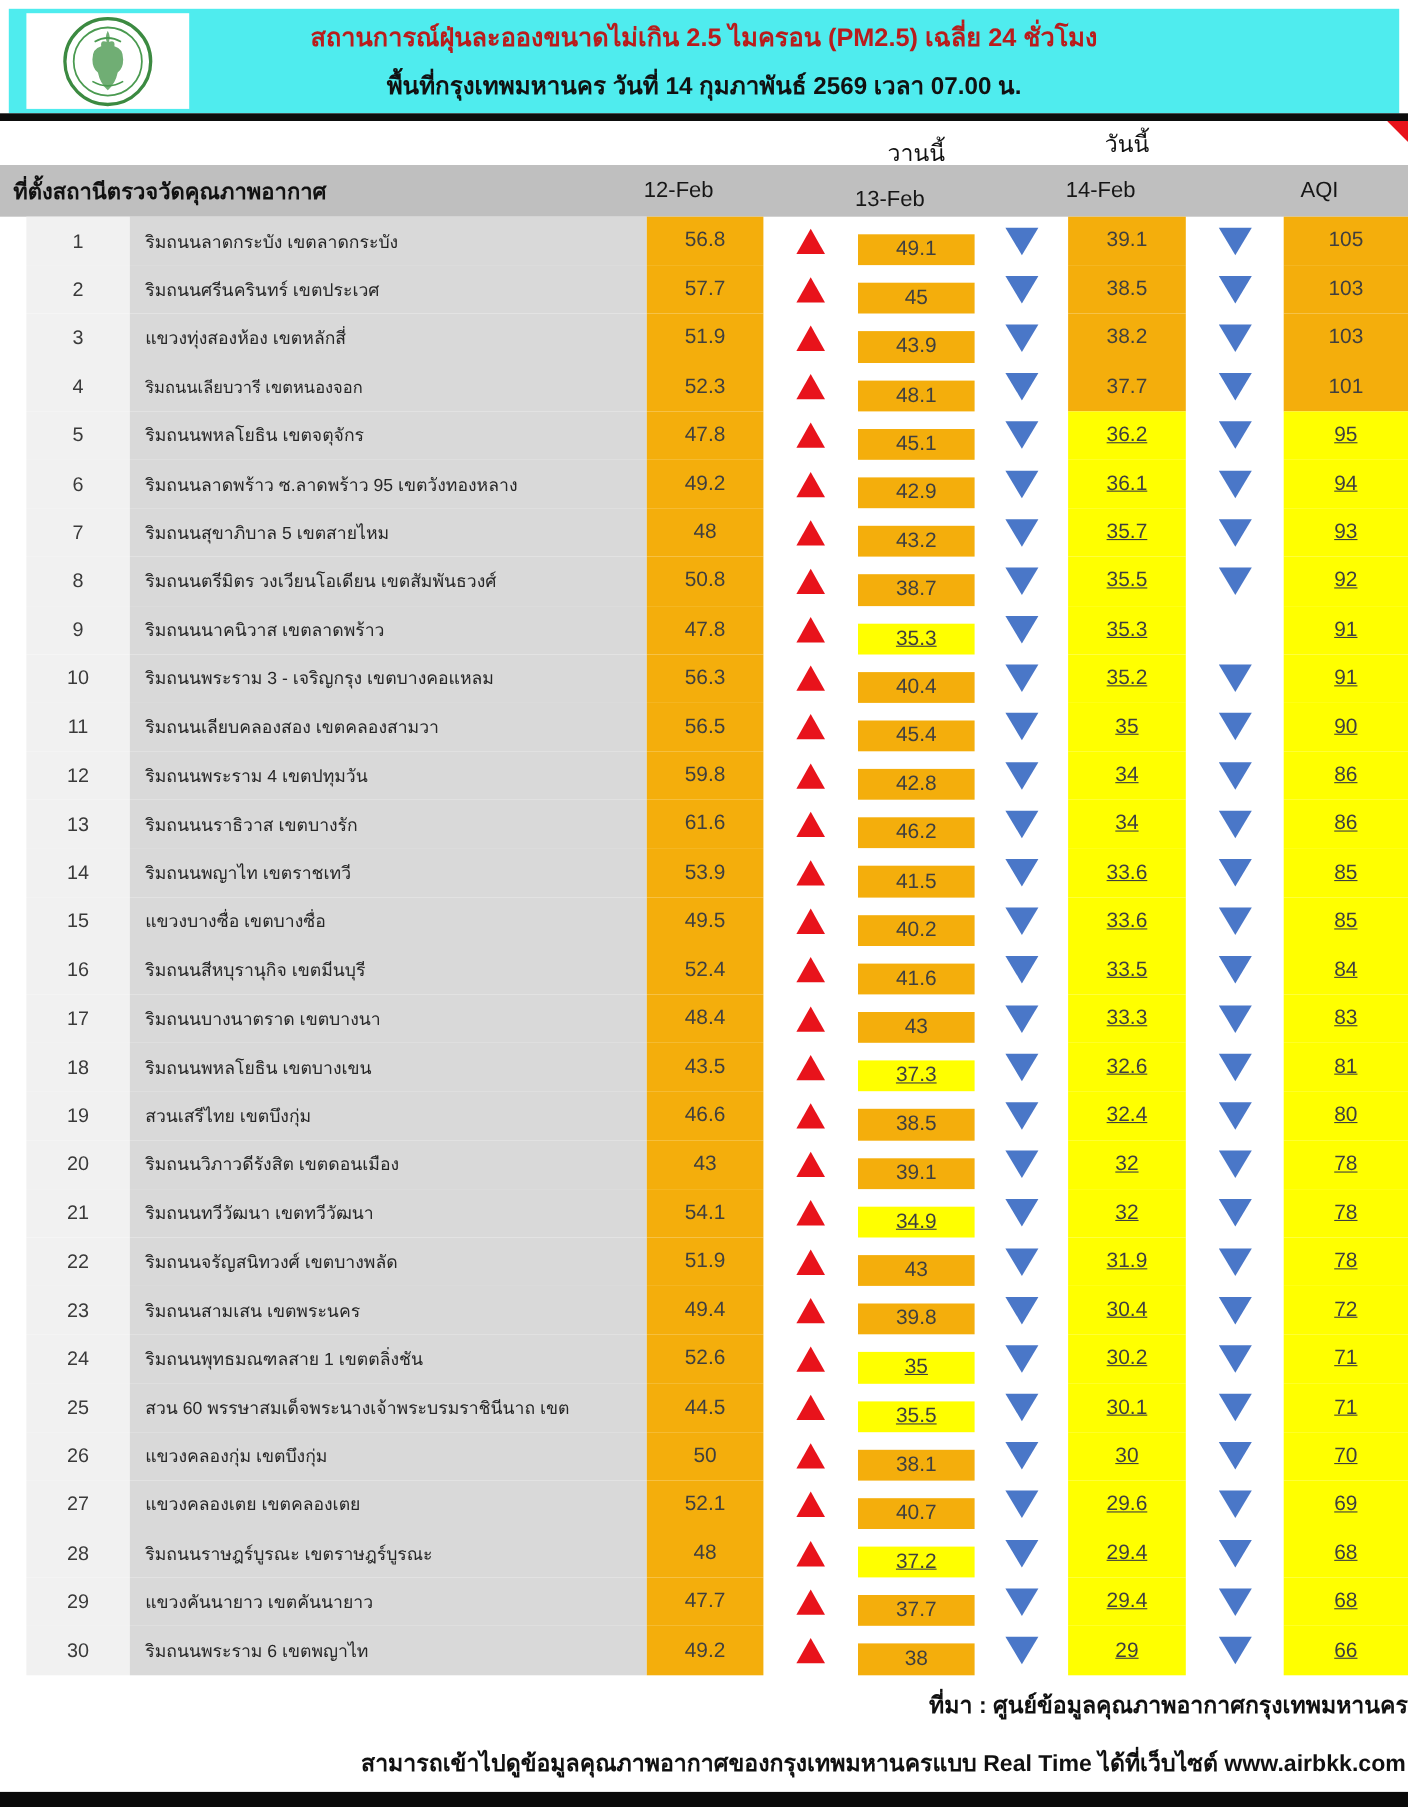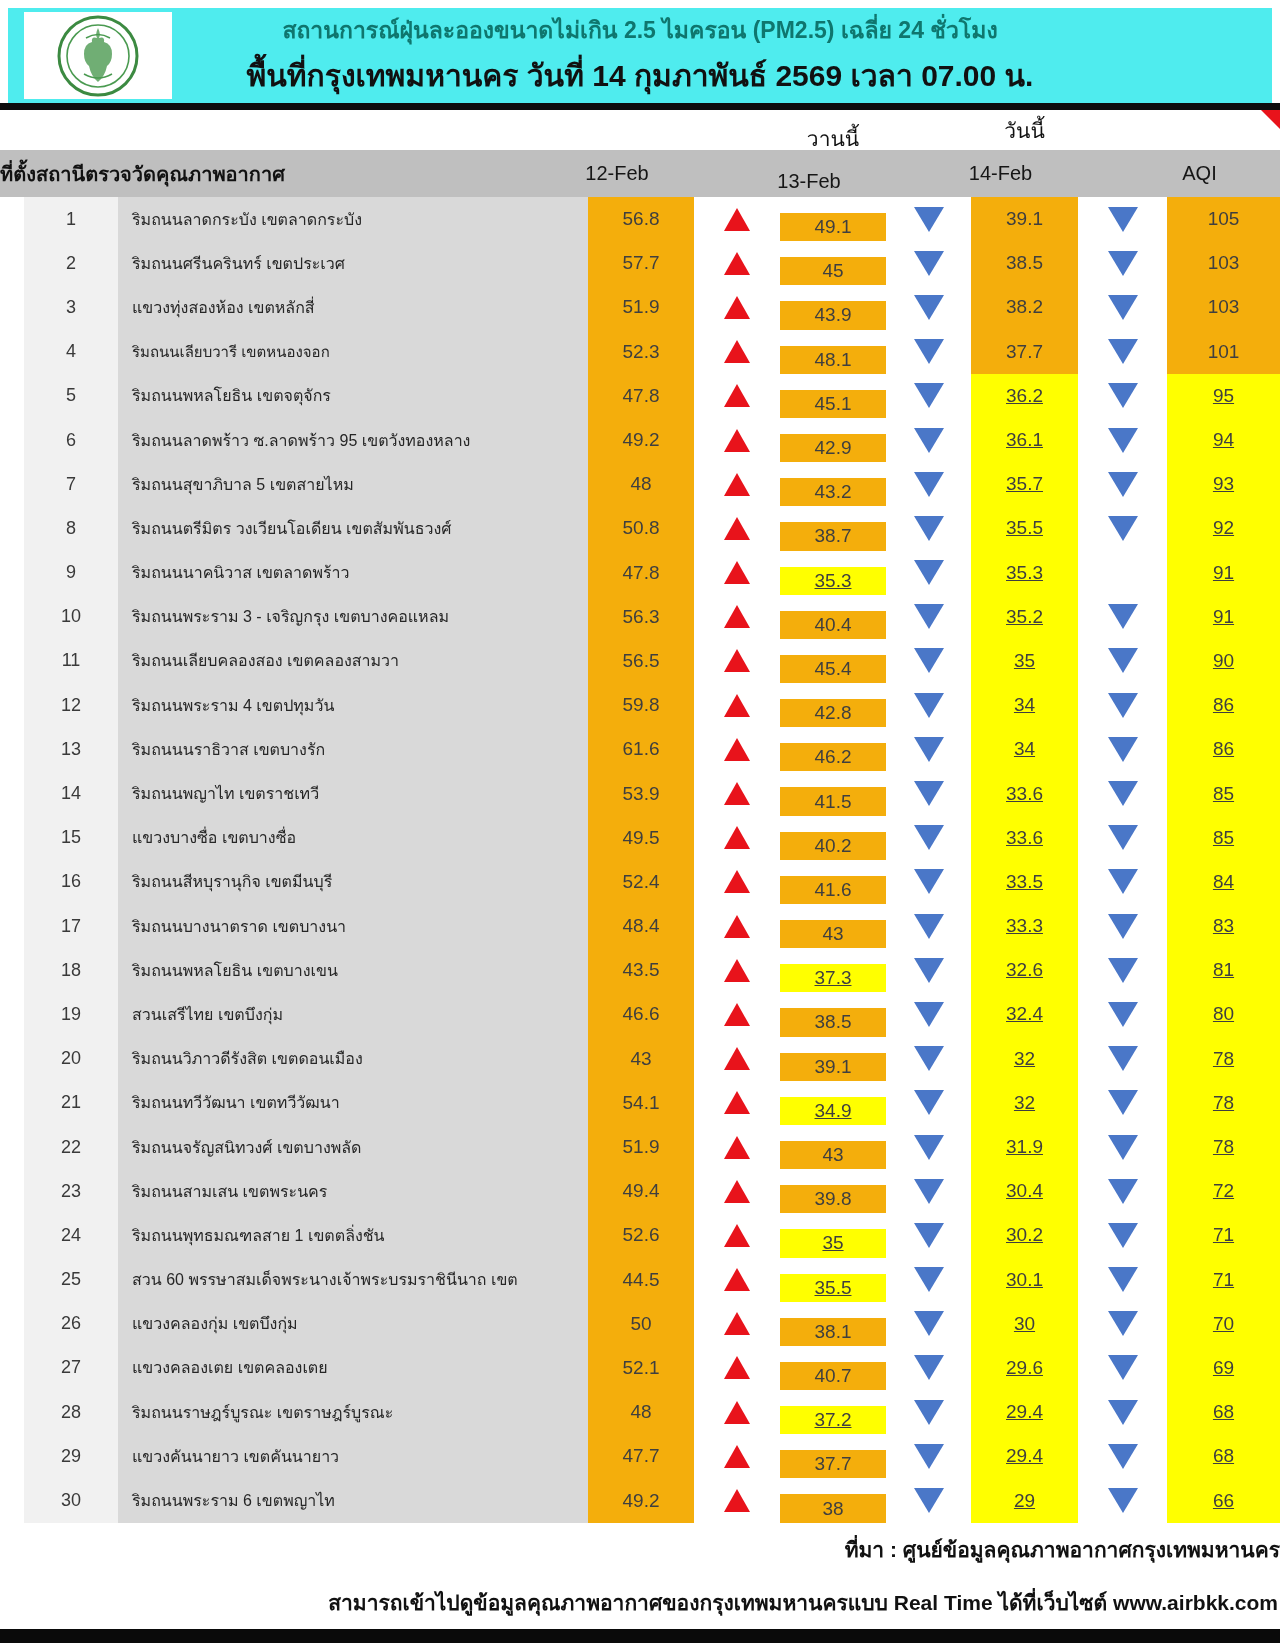--- a/index.html
+++ b/index.html
@@ -3,42 +3,42 @@
 <meta charset="utf-8">
 <style>
   html,body{margin:0;padding:0;background:#fff;}
   body{width:1280px;height:1643px;position:relative;overflow:hidden;
        font-family:"Liberation Sans","DejaVu Sans",sans-serif;color:#222;}
 
   
   .banner{position:absolute;left:8px;top:8px;width:1264px;height:95px;
           background:var(--cyan,#4FECEE);display:flex;flex-direction:column;
           justify-content:space-evenly;text-align:center;}
-  .banner .t1{font-size:23px;font-weight:bold;color:#0f766e;}
-  .banner .t2{font-size:30px;font-weight:bold;color:#111;}
+  .banner .t1{font-size:23px;font-weight:bold;color:#b91c1c;}
+  .banner .t2{font-size:22px;font-weight:bold;color:#111;}
   .logo-box{position:absolute;left:16px;top:4px;width:148px;height:87px;
             background:#fff;display:flex;align-items:center;justify-content:center;}
   .black-line{position:absolute;left:0;top:103px;width:1280px;height:7px;background:#0d0d0d;}
   .red-corner{position:absolute;right:0;top:110px;width:19px;height:19px;
               background:var(--red,#E8131B);clip-path:polygon(100% 0,0 0,100% 100%);}
 
   
   .w-m{width:24px;}   .w-num{width:94px;}  .w-name{width:470px;}
   .w-v12{width:106px;}.w-a1{width:86px;}   .w-v13{width:106px;margin-top:16px;}
   .w-a2{width:85px;}  .w-v14{width:107px;} .w-a3{width:89px;}  .w-aqi{width:113px;}
 
   
   .subhead{position:absolute;left:0;top:110px;width:1280px;height:40px;display:flex;}
   .subhead .lbl{display:flex;align-items:center;justify-content:center;
                 font-size:21px;color:#111;}
 
   
   .gband{position:absolute;left:0;top:150px;width:1280px;height:47px;
          background:var(--grey,#BFBFBF);display:flex;}
-  .gband .station{display:flex;align-items:center;padding-left:0;
+  .gband .station{display:flex;align-items:center;padding-left:12px;
                   font-size:20px;font-weight:bold;color:#111;
                   width:564px;box-sizing:border-box;}
   .gband .dlbl{display:flex;align-items:center;justify-content:center;
                font-size:20px;color:#161616;}
 
   
   .tbody{position:absolute;left:0;top:197px;width:1280px;}
   .row{display:flex;height:44.2px;}
   .cell{display:flex;align-items:center;justify-content:center;box-sizing:border-box;}
   .num{font-size:18px;color:#3a3a3a;background:var(--numcol,#F1F1F1);}

